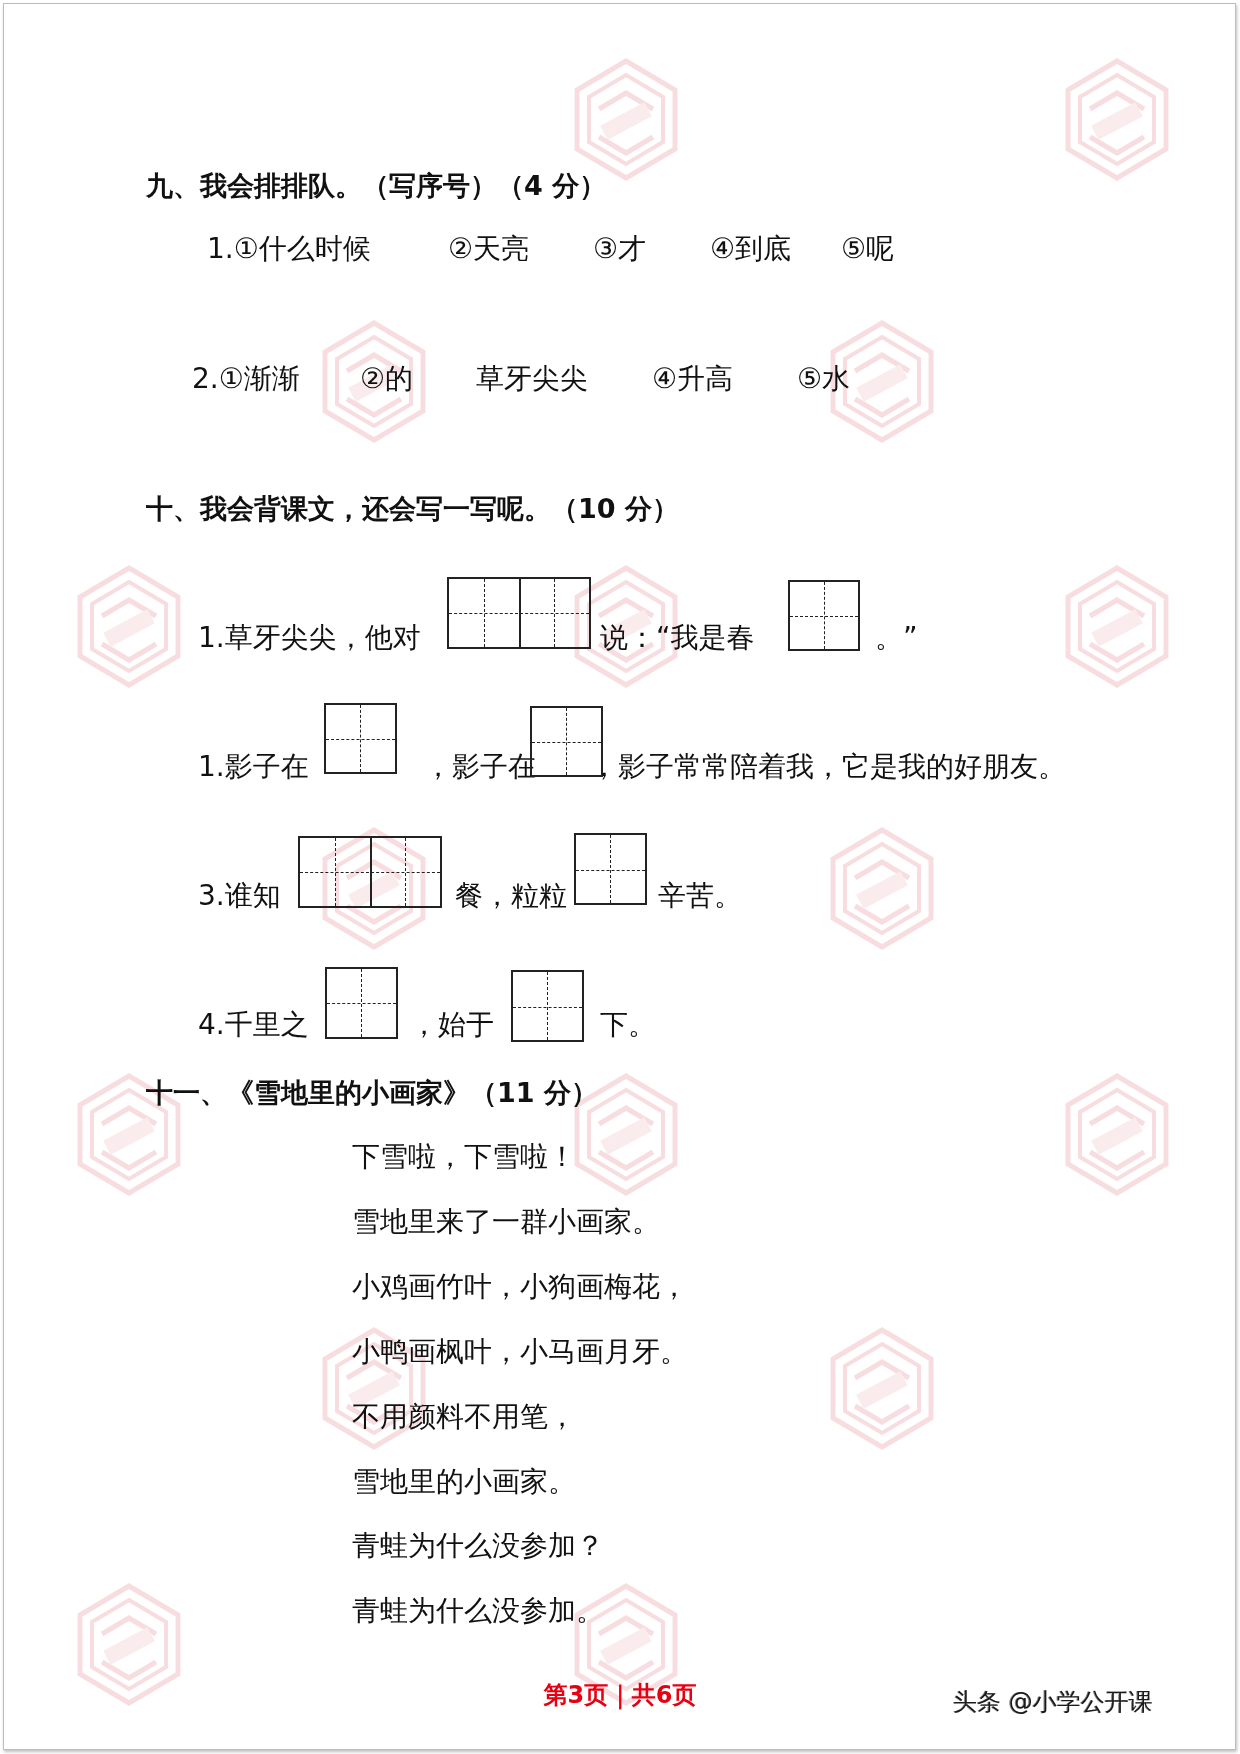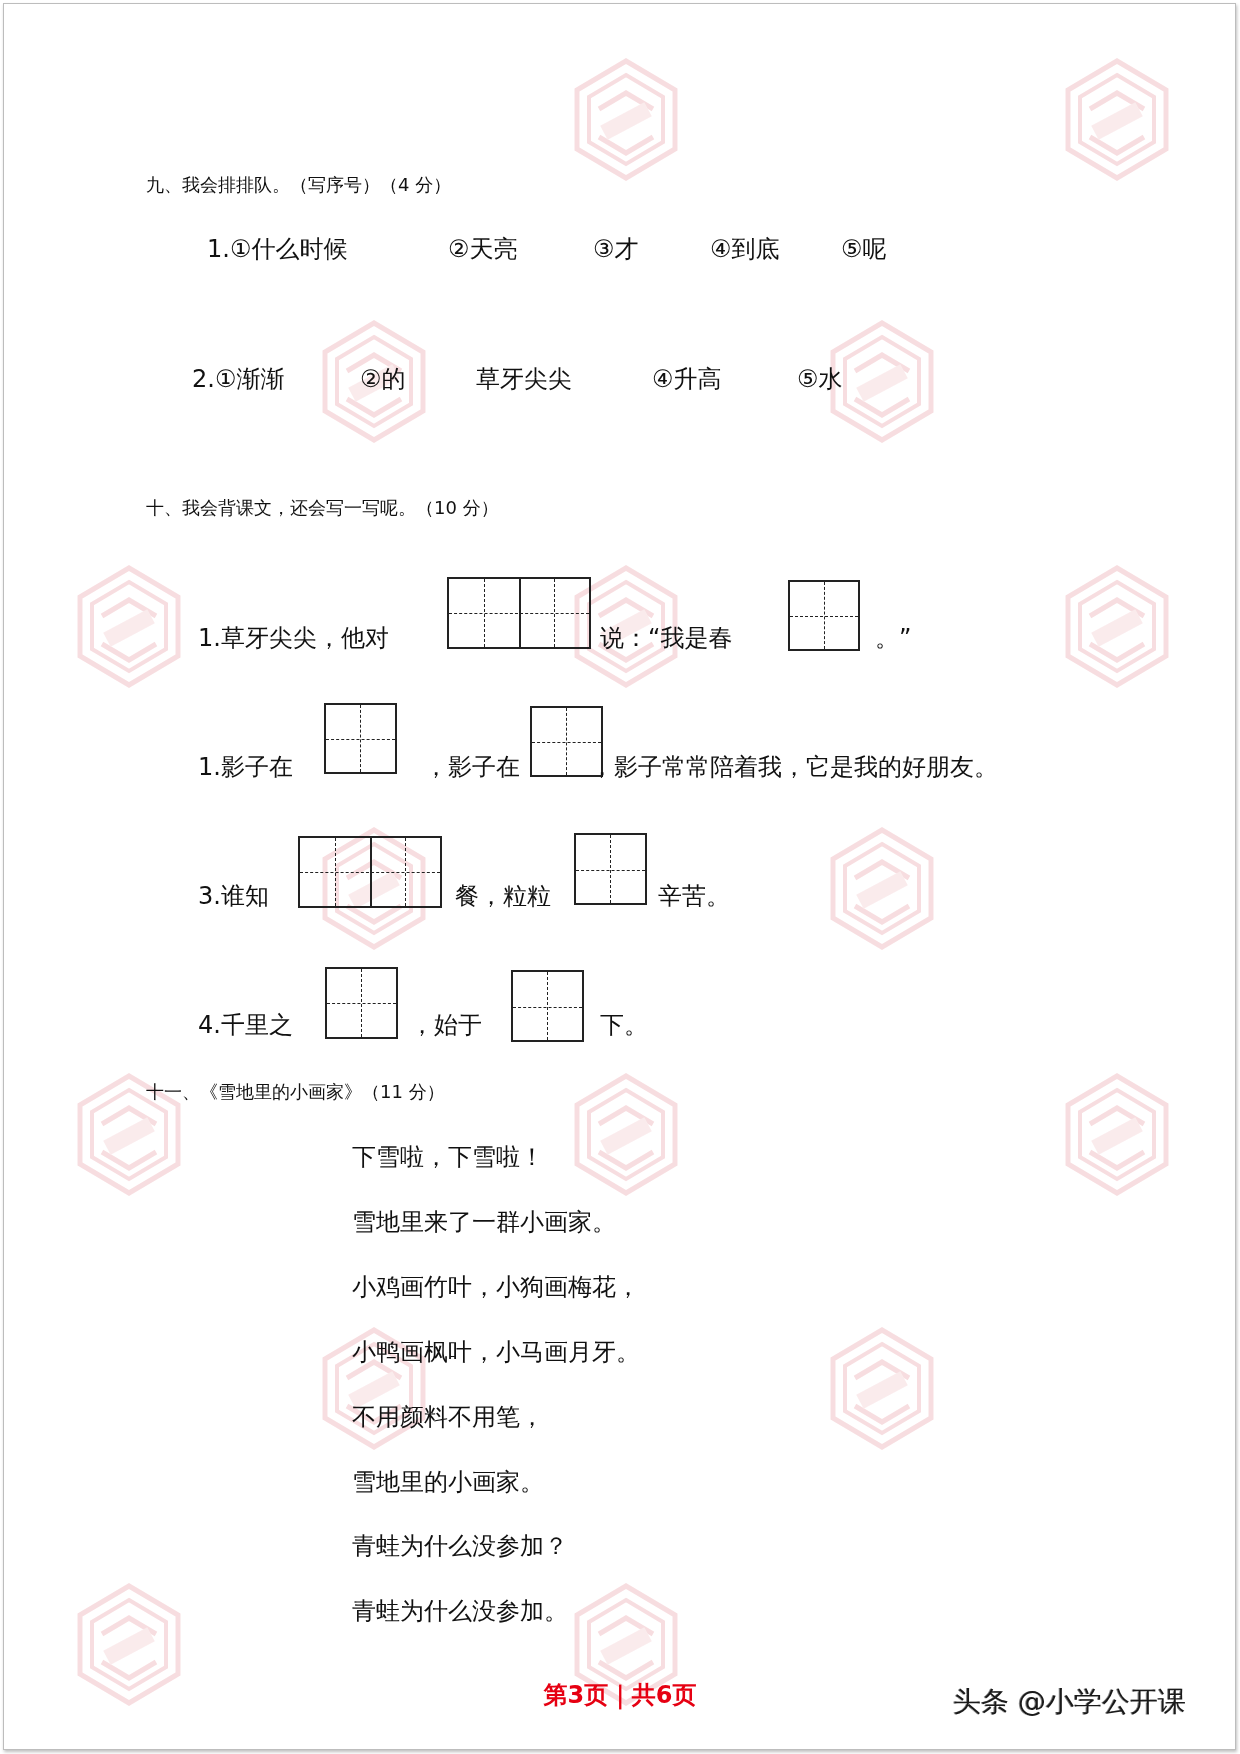--- a/index.html
+++ b/index.html
@@ -2,28 +2,28 @@
 <html><head>
 <meta charset="utf-8">
 <style>
   html, body { margin: 0; padding: 0; background: #ffffff; }
   body { width: 1240px; height: 1754px; position: relative; overflow: hidden;
          font-family: "DejaVu Sans", "Liberation Sans", sans-serif; color: #111; }
   .page { position: absolute; left: 3px; top: 3px; width: 1231px; height: 1745px;
           border: 1px solid #bdbdbd; box-shadow: 1px 2px 3px rgba(0,0,0,0.25); background: #fff; }
   .wm { position: absolute; width: 110px; height: 125px; opacity: 0.55; }
   .abs { position: absolute; white-space: nowrap; line-height: 1; }
-  .h { font-weight: normal; font-size: 18px; transform: translateY(-50%); }
-  .t { font-size: 24px; transform: translateY(-50%); }
+  .h { font-weight: bold; font-size: 27px; transform: translateY(-50%); }
+  .t { font-size: 28px; transform: translateY(-50%); }
   .box { position: absolute; border: 2px solid #222; box-sizing: border-box; background: transparent; }
   .box .vd { position: absolute; top: 0; bottom: 0; border-left: 1.5px dashed #222; }
   .box .hd { position: absolute; left: 0; right: 0; border-top: 1.5px dashed #222; }
   .box .vs { position: absolute; top: 0; bottom: 0; border-left: 2px solid #222; }
   .footer { color: #e60012; font-weight: bold; font-size: 24px; transform: translate(-50%, -50%); }
-  .credit { font-size: 28px; color: #1a1a1a; transform: translateY(-50%);
+  .credit { font-size: 24px; color: #1a1a1a; transform: translateY(-50%);
             text-shadow: 1px 1px 0 #fff, -1px 0 0 #888; }
 </style>
 </head>
 <body>
 
 <div class="page">
 
   <svg width="0" height="0" style="position:absolute">
     <defs>
       <g id="hexlogo">

